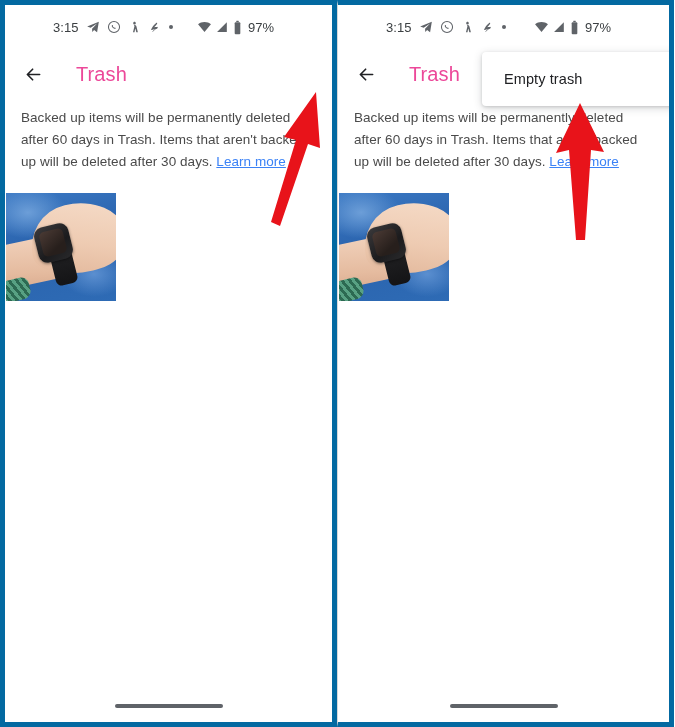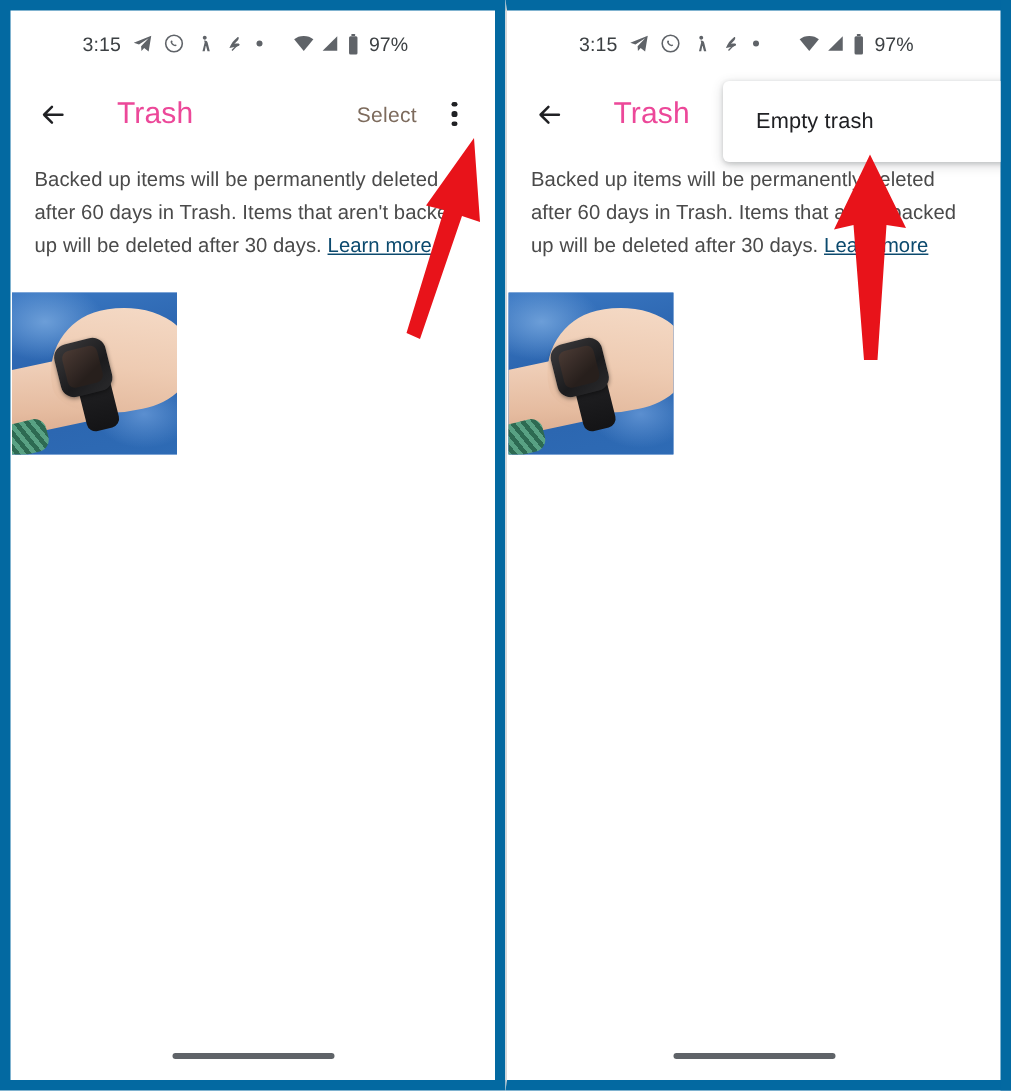--- a/index.html
+++ b/index.html
@@ -19,21 +19,21 @@
     display: flex;
     background: #ffffff;
   }
 
   
   .panel {
     position: relative;
     width: 337px;
     height: 727px;
     background: #ffffff;
-    border: 7px solid #0369a1;
+    border: 5px solid #0369a1;
     overflow: hidden;
   }
   .panel.right { border-left: 1px solid #d8d8d8; }
 
   
   .status-bar {
     position: relative;
     height: 44px;
     display: flex;
     align-items: center;
@@ -122,21 +122,21 @@
   
   .info-text {
     padding: 8px 16px 0 16px;
     font-size: 13.5px;
     line-height: 22px;
     color: #4a4a4a;
     letter-spacing: 0.05px;
     font-family: "Liberation Sans", sans-serif;
   }
   .learn-more {
-    color: #0c4a6e;
+    color: #3b82f6;
     text-decoration: underline;
     cursor: pointer;
   }
 
   
   .thumb-grid {
     margin-top: 20px;
     padding-left: 1px;
     display: flex;
   }
@@ -304,28 +304,20 @@
       </div>
     </div>
 
     <div class="app-bar">
       <div class="back-btn">
         <svg width="21" height="21" viewBox="0 0 24 24" fill="none" stroke="#202124" stroke-width="1.9" stroke-linecap="round" stroke-linejoin="round">
           <path d="M19 12H5M11 6l-6 6 6 6"></path>
         </svg>
       </div>
       <div class="app-title">Trash</div>
-      <div class="app-bar-actions">
-        <div class="select-btn">Select</div>
-        <div class="overflow-btn">
-          <i></i>
-            <i></i>
-            <i></i>
-        </div>
-      </div>
     </div>
 
     <div class="info-text">
       <span>Backed up items will be permanently deleted after</span>
       <span>60 days in Trash. Items that aren't backed up will be</span>
       <span>deleted after 30 days.</span>
       <span class="learn-more">Learn more</span>
     </div>
 
     <div class="thumb-grid">

